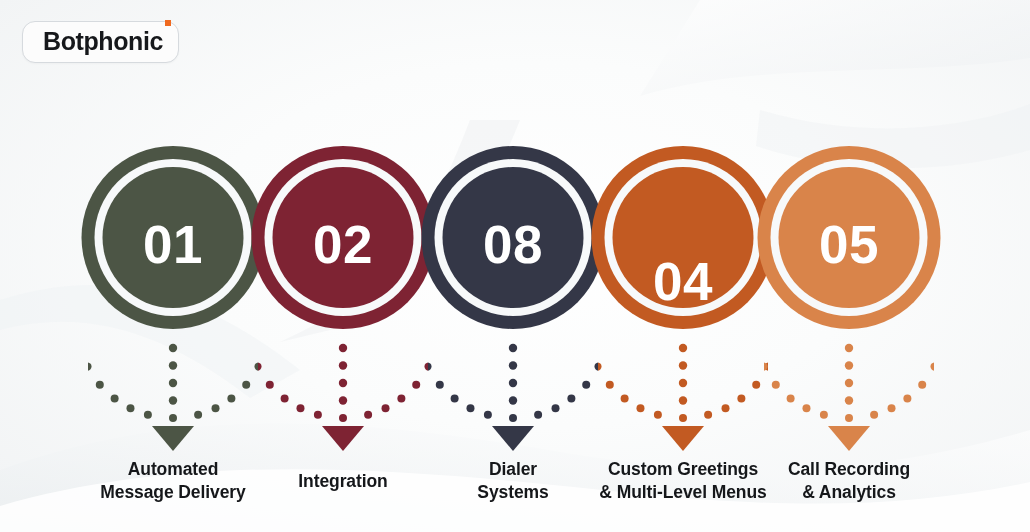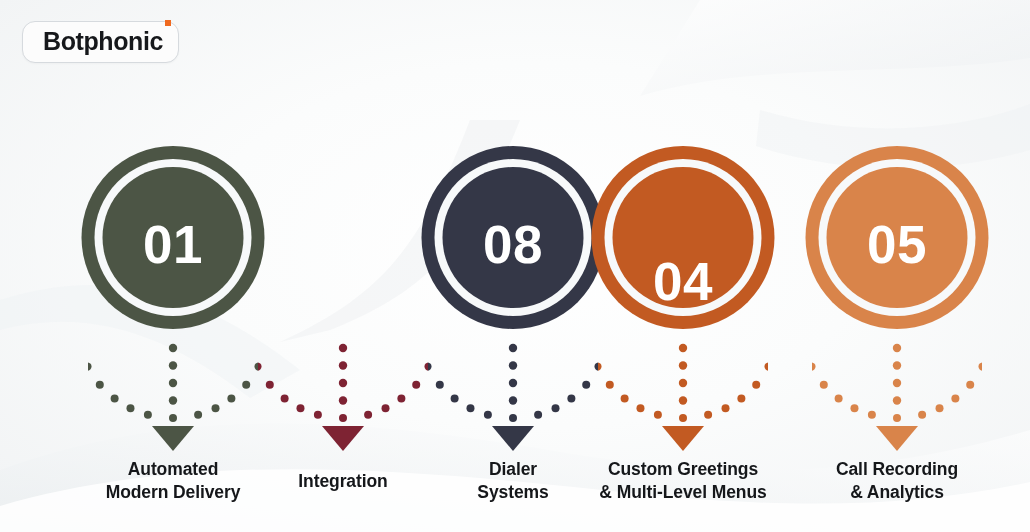--- a/index.html
+++ b/index.html
@@ -182,23 +182,30 @@
           <circle cx="143.38" cy="69.47" r="4" fill="#4c5545"></circle>
           <circle cx="158.21" cy="55.64" r="4" fill="#4c5545"></circle>
           <circle cx="170.65" cy="37.54" r="4.2" fill="#4c5545"></circle>
           <circle cx="85" cy="19" r="4.2" fill="#4c5545"></circle>
           <circle cx="85" cy="36.5" r="4.2" fill="#4c5545"></circle>
           <circle cx="85" cy="54" r="4.2" fill="#4c5545"></circle>
           <circle cx="85" cy="71.5" r="4.2" fill="#4c5545"></circle>
           <path d="M64 97 L106 97 L85 122 Z" fill="#4c5545"></path>
         </svg>
         <div class="label" style="top: 312px;">Automated
-Modern Delivery</div>
+Message Delivery</div>
       </div>
       <div class="step" style="left: 248px;">
+        <div class="circle-wrap">
+          <div class="circle-outer" style="background: rgb(126, 35, 51);"></div>
+          <div class="circle-gap" style="background: rgb(247, 249, 250);"></div>
+          <div class="circle-inner" style="background: rgb(126, 35, 51);">
+            <span class="step-num">02</span>
+          </div>
+        </div>
         <svg width="170" height="128" viewBox="0 0 170 128" class="connector">
           <circle cx="-0.65" cy="37.54" r="4.2" fill="#7e2333"></circle>
           <circle cx="11.79" cy="55.64" r="4" fill="#7e2333"></circle>
           <circle cx="26.62" cy="69.47" r="4" fill="#7e2333"></circle>
           <circle cx="42.48" cy="79.18" r="4" fill="#7e2333"></circle>
           <circle cx="59.89" cy="85.69" r="4" fill="#7e2333"></circle>
           <circle cx="85.00" cy="89.00" r="4" fill="#7e2333"></circle>
           <circle cx="110.11" cy="85.69" r="4" fill="#7e2333"></circle>
           <circle cx="127.52" cy="79.18" r="4" fill="#7e2333"></circle>
           <circle cx="143.38" cy="69.47" r="4" fill="#7e2333"></circle>
@@ -263,21 +270,21 @@
           <circle cx="170.65" cy="37.54" r="4.2" fill="#c25a22"></circle>
           <circle cx="85" cy="19" r="4.2" fill="#c25a22"></circle>
           <circle cx="85" cy="36.5" r="4.2" fill="#c25a22"></circle>
           <circle cx="85" cy="54" r="4.2" fill="#c25a22"></circle>
           <circle cx="85" cy="71.5" r="4.2" fill="#c25a22"></circle>
           <path d="M64 97 L106 97 L85 122 Z" fill="#c25a22"></path>
         </svg>
         <div class="label" style="top: 312px;">Custom Greetings
 &amp; Multi-Level Menus</div>
       </div>
-      <div class="step" style="left: 802px; text-decoration: underline;">
+      <div class="step" style="left: 754px; text-decoration: underline;">
         <div class="circle-wrap">
           <div class="circle-outer" style="background: rgb(217, 132, 74);"></div>
           <div class="circle-gap" style="background: rgb(247, 249, 250);"></div>
           <div class="circle-inner" style="background: rgb(217, 132, 74);">
             <span class="step-num">05</span>
           </div>
         </div>
         <svg width="170" height="128" viewBox="0 0 170 128" class="connector">
           <circle cx="-0.65" cy="37.54" r="4.2" fill="#d9844a"></circle>
           <circle cx="11.79" cy="55.64" r="4" fill="#d9844a"></circle>

